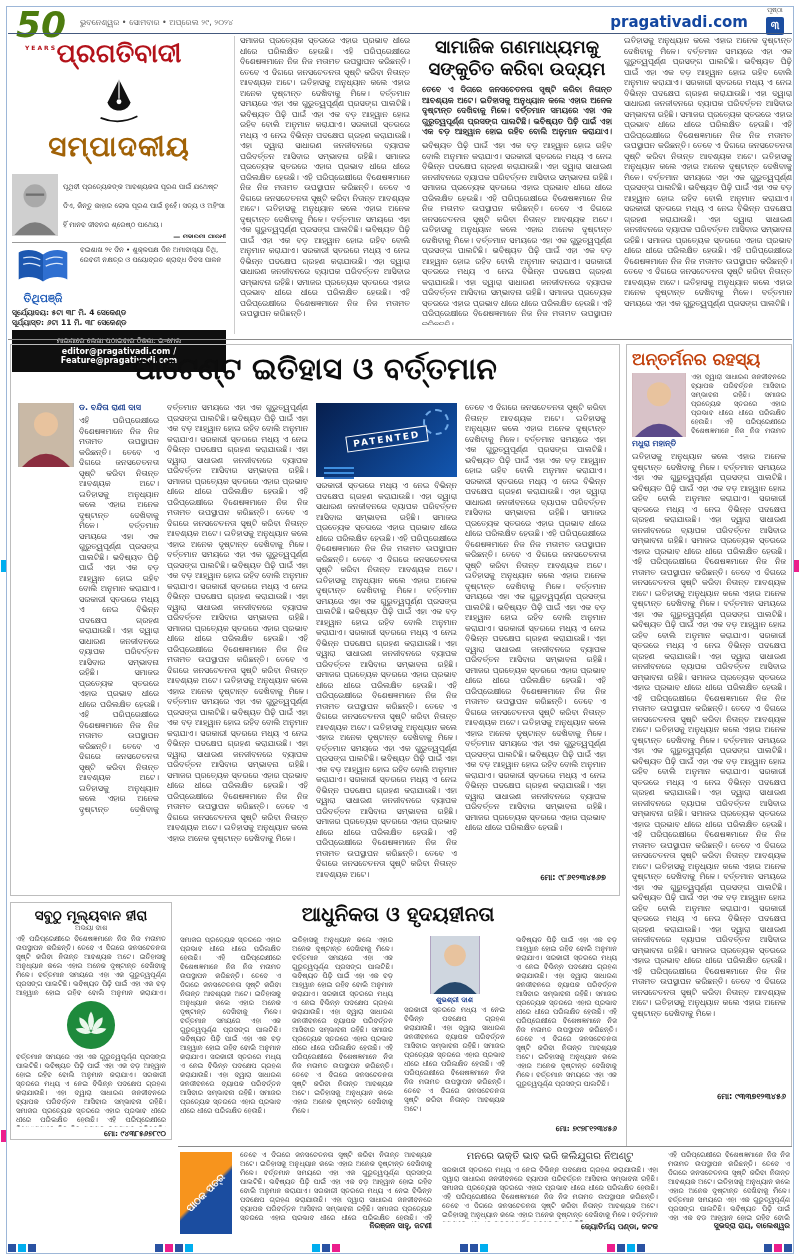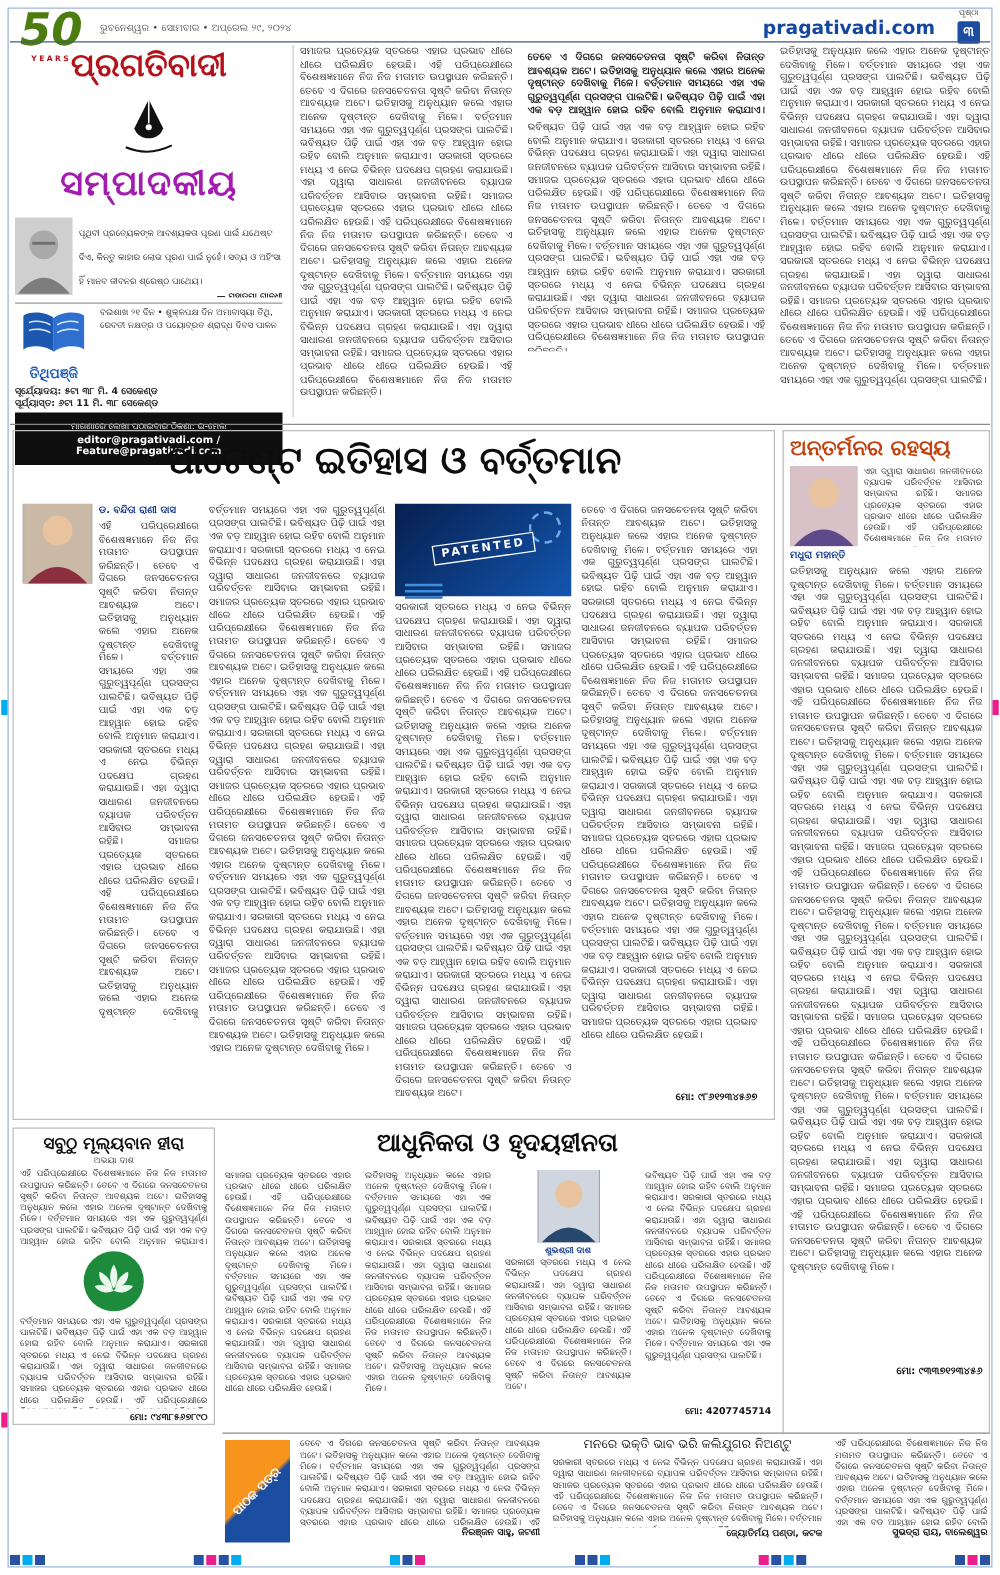--- a/index.html
+++ b/index.html
@@ -15,21 +15,21 @@
   .site{right:52px;top:13px;font-size:15px;font-weight:bold;color:#1447a0;}
   .pagebox{right:12px;top:6px;width:26px;text-align:center;}
   .pagebox .lbl{font-size:6.5px;color:#333;display:block;}
   .pagebox .num{display:inline-block;width:18px;height:18px;line-height:18px;background:#1b4da0;color:#fff;
                 font-weight:bold;font-size:11px;border-radius:2px;}
   .hdr-rule{left:8px;top:33px;width:784px;border-top:1px solid #44597e;}
   
   .masthead{left:10px;top:36px;width:218px;height:300px;}
   .brand{width:100%;text-align:center;font-size:26px;font-weight:bold;color:#b3121a;top:2px;left:0;}
   .pen{left:86px;top:38px;width:46px;height:54px;}
-  .section-title{width:100%;text-align:center;font-size:28px;font-weight:bold;color:#a21caf;top:94px;left:0;letter-spacing:1px;}
+  .section-title{width:100%;text-align:center;font-size:28px;font-weight:bold;color:#a16207;top:94px;left:0;letter-spacing:1px;}
   .gandhi-row{left:2px;top:138px;width:214px;height:64px;display:flex;gap:5px;}
   .gandhi{width:46px;height:62px;flex:0 0 46px;background:#cfcfcf;overflow:hidden;}
   .quote-wrap{flex:1;overflow:hidden;}
   .quote{font-size:7px;line-height:9px;text-align:justify;color:#222;}
   .quote-sign{font-size:7px;font-weight:bold;text-align:right;color:#222;margin-top:2px;}
   .mast-div{left:2px;top:206px;width:214px;border-top:1px solid #999;}
   .almanac{left:2px;top:210px;width:214px;height:60px;display:flex;gap:6px;}
   .alm-left{width:62px;text-align:center;}
   .alm-label{font-size:11px;font-weight:bold;color:#1a57b5;}
   .alm-lines{flex:1;font-size:7px;line-height:9.5px;color:#222;overflow:hidden;}
@@ -173,20 +173,21 @@
     <div class="abs contact">
       <span class="l1">ମାଗଣାରେ ଲେଖା ପଠାଇବାର ଠିକଣା: ଇ-ମେଲ</span>
       <span class="l2">editor@pragativadi.com / Feature@pragativadi.com</span>
     </div>
   </div>
   <div class="abs vdiv-mast"></div>
 
   <div class="abs edit">
     <div class="abs edit-col1 body-txt">ସମାଜର ପ୍ରତ୍ୟେକ ସ୍ତରରେ ଏହାର ପ୍ରଭାବ ଧୀରେ ଧୀରେ ପରିଲକ୍ଷିତ ହେଉଛି। ଏହି ପରିପ୍ରେକ୍ଷୀରେ ବିଶେଷଜ୍ଞମାନେ ନିଜ ନିଜ ମତାମତ ଉପସ୍ଥାପନ କରିଛନ୍ତି। ତେବେ ଏ ଦିଗରେ ଜନସଚେତନତା ସୃଷ୍ଟି କରିବା ନିତାନ୍ତ ଆବଶ୍ୟକ ଅଟେ। ଇତିହାସକୁ ଅନୁଧ୍ୟାନ କଲେ ଏହାର ଅନେକ ଦୃଷ୍ଟାନ୍ତ ଦେଖିବାକୁ ମିଳେ। ବର୍ତ୍ତମାନ ସମୟରେ ଏହା ଏକ ଗୁରୁତ୍ୱପୂର୍ଣ୍ଣ ପ୍ରସଙ୍ଗ ପାଲଟିଛି। ଭବିଷ୍ୟତ ପିଢ଼ି ପାଇଁ ଏହା ଏକ ବଡ଼ ଆହ୍ୱାନ ହୋଇ ରହିବ ବୋଲି ଅନୁମାନ କରାଯାଏ। ସରକାରୀ ସ୍ତରରେ ମଧ୍ୟ ଏ ନେଇ ବିଭିନ୍ନ ପଦକ୍ଷେପ ଗ୍ରହଣ କରାଯାଉଛି। ଏହା ଦ୍ୱାରା ସାଧାରଣ ଜନଜୀବନରେ ବ୍ୟାପକ ପରିବର୍ତ୍ତନ ଆସିବାର ସମ୍ଭାବନା ରହିଛି। ସମାଜର ପ୍ରତ୍ୟେକ ସ୍ତରରେ ଏହାର ପ୍ରଭାବ ଧୀରେ ଧୀରେ ପରିଲକ୍ଷିତ ହେଉଛି। ଏହି ପରିପ୍ରେକ୍ଷୀରେ ବିଶେଷଜ୍ଞମାନେ ନିଜ ନିଜ ମତାମତ ଉପସ୍ଥାପନ କରିଛନ୍ତି। ତେବେ ଏ ଦିଗରେ ଜନସଚେତନତା ସୃଷ୍ଟି କରିବା ନିତାନ୍ତ ଆବଶ୍ୟକ ଅଟେ। ଇତିହାସକୁ ଅନୁଧ୍ୟାନ କଲେ ଏହାର ଅନେକ ଦୃଷ୍ଟାନ୍ତ ଦେଖିବାକୁ ମିଳେ। ବର୍ତ୍ତମାନ ସମୟରେ ଏହା ଏକ ଗୁରୁତ୍ୱପୂର୍ଣ୍ଣ ପ୍ରସଙ୍ଗ ପାଲଟିଛି। ଭବିଷ୍ୟତ ପିଢ଼ି ପାଇଁ ଏହା ଏକ ବଡ଼ ଆହ୍ୱାନ ହୋଇ ରହିବ ବୋଲି ଅନୁମାନ କରାଯାଏ। ସରକାରୀ ସ୍ତରରେ ମଧ୍ୟ ଏ ନେଇ ବିଭିନ୍ନ ପଦକ୍ଷେପ ଗ୍ରହଣ କରାଯାଉଛି। ଏହା ଦ୍ୱାରା ସାଧାରଣ ଜନଜୀବନରେ ବ୍ୟାପକ ପରିବର୍ତ୍ତନ ଆସିବାର ସମ୍ଭାବନା ରହିଛି। ସମାଜର ପ୍ରତ୍ୟେକ ସ୍ତରରେ ଏହାର ପ୍ରଭାବ ଧୀରେ ଧୀରେ ପରିଲକ୍ଷିତ ହେଉଛି। ଏହି ପରିପ୍ରେକ୍ଷୀରେ ବିଶେଷଜ୍ଞମାନେ ନିଜ ନିଜ ମତାମତ ଉପସ୍ଥାପନ କରିଛନ୍ତି।</div>
     <div class="abs edit-mid">
+      <div class="edit-hl">ସାମାଜିକ ଗଣମାଧ୍ୟମକୁ ସଙ୍କୁଚିତ କରିବା ଉଦ୍ୟମ</div>
       <div class="edit-intro">ତେବେ ଏ ଦିଗରେ ଜନସଚେତନତା ସୃଷ୍ଟି କରିବା ନିତାନ୍ତ ଆବଶ୍ୟକ ଅଟେ। ଇତିହାସକୁ ଅନୁଧ୍ୟାନ କଲେ ଏହାର ଅନେକ ଦୃଷ୍ଟାନ୍ତ ଦେଖିବାକୁ ମିଳେ। ବର୍ତ୍ତମାନ ସମୟରେ ଏହା ଏକ ଗୁରୁତ୍ୱପୂର୍ଣ୍ଣ ପ୍ରସଙ୍ଗ ପାଲଟିଛି। ଭବିଷ୍ୟତ ପିଢ଼ି ପାଇଁ ଏହା ଏକ ବଡ଼ ଆହ୍ୱାନ ହୋଇ ରହିବ ବୋଲି ଅନୁମାନ କରାଯାଏ। ସରକାରୀ ସ୍ତରରେ ମଧ୍ୟ ଏ ନେଇ ବିଭିନ୍ନ ପଦକ୍ଷେପ ଗ୍ରହଣ କରାଯାଉଛି।</div>
       <div class="edit-mid-body body-txt">ଭବିଷ୍ୟତ ପିଢ଼ି ପାଇଁ ଏହା ଏକ ବଡ଼ ଆହ୍ୱାନ ହୋଇ ରହିବ ବୋଲି ଅନୁମାନ କରାଯାଏ। ସରକାରୀ ସ୍ତରରେ ମଧ୍ୟ ଏ ନେଇ ବିଭିନ୍ନ ପଦକ୍ଷେପ ଗ୍ରହଣ କରାଯାଉଛି। ଏହା ଦ୍ୱାରା ସାଧାରଣ ଜନଜୀବନରେ ବ୍ୟାପକ ପରିବର୍ତ୍ତନ ଆସିବାର ସମ୍ଭାବନା ରହିଛି। ସମାଜର ପ୍ରତ୍ୟେକ ସ୍ତରରେ ଏହାର ପ୍ରଭାବ ଧୀରେ ଧୀରେ ପରିଲକ୍ଷିତ ହେଉଛି। ଏହି ପରିପ୍ରେକ୍ଷୀରେ ବିଶେଷଜ୍ଞମାନେ ନିଜ ନିଜ ମତାମତ ଉପସ୍ଥାପନ କରିଛନ୍ତି। ତେବେ ଏ ଦିଗରେ ଜନସଚେତନତା ସୃଷ୍ଟି କରିବା ନିତାନ୍ତ ଆବଶ୍ୟକ ଅଟେ। ଇତିହାସକୁ ଅନୁଧ୍ୟାନ କଲେ ଏହାର ଅନେକ ଦୃଷ୍ଟାନ୍ତ ଦେଖିବାକୁ ମିଳେ। ବର୍ତ୍ତମାନ ସମୟରେ ଏହା ଏକ ଗୁରୁତ୍ୱପୂର୍ଣ୍ଣ ପ୍ରସଙ୍ଗ ପାଲଟିଛି। ଭବିଷ୍ୟତ ପିଢ଼ି ପାଇଁ ଏହା ଏକ ବଡ଼ ଆହ୍ୱାନ ହୋଇ ରହିବ ବୋଲି ଅନୁମାନ କରାଯାଏ। ସରକାରୀ ସ୍ତରରେ ମଧ୍ୟ ଏ ନେଇ ବିଭିନ୍ନ ପଦକ୍ଷେପ ଗ୍ରହଣ କରାଯାଉଛି। ଏହା ଦ୍ୱାରା ସାଧାରଣ ଜନଜୀବନରେ ବ୍ୟାପକ ପରିବର୍ତ୍ତନ ଆସିବାର ସମ୍ଭାବନା ରହିଛି। ସମାଜର ପ୍ରତ୍ୟେକ ସ୍ତରରେ ଏହାର ପ୍ରଭାବ ଧୀରେ ଧୀରେ ପରିଲକ୍ଷିତ ହେଉଛି। ଏହି ପରିପ୍ରେକ୍ଷୀରେ ବିଶେଷଜ୍ଞମାନେ ନିଜ ନିଜ ମତାମତ ଉପସ୍ଥାପନ କରିଛନ୍ତି।</div>
     </div>
     <div class="abs edit-col3 body-txt">ଇତିହାସକୁ ଅନୁଧ୍ୟାନ କଲେ ଏହାର ଅନେକ ଦୃଷ୍ଟାନ୍ତ ଦେଖିବାକୁ ମିଳେ। ବର୍ତ୍ତମାନ ସମୟରେ ଏହା ଏକ ଗୁରୁତ୍ୱପୂର୍ଣ୍ଣ ପ୍ରସଙ୍ଗ ପାଲଟିଛି। ଭବିଷ୍ୟତ ପିଢ଼ି ପାଇଁ ଏହା ଏକ ବଡ଼ ଆହ୍ୱାନ ହୋଇ ରହିବ ବୋଲି ଅନୁମାନ କରାଯାଏ। ସରକାରୀ ସ୍ତରରେ ମଧ୍ୟ ଏ ନେଇ ବିଭିନ୍ନ ପଦକ୍ଷେପ ଗ୍ରହଣ କରାଯାଉଛି। ଏହା ଦ୍ୱାରା ସାଧାରଣ ଜନଜୀବନରେ ବ୍ୟାପକ ପରିବର୍ତ୍ତନ ଆସିବାର ସମ୍ଭାବନା ରହିଛି। ସମାଜର ପ୍ରତ୍ୟେକ ସ୍ତରରେ ଏହାର ପ୍ରଭାବ ଧୀରେ ଧୀରେ ପରିଲକ୍ଷିତ ହେଉଛି। ଏହି ପରିପ୍ରେକ୍ଷୀରେ ବିଶେଷଜ୍ଞମାନେ ନିଜ ନିଜ ମତାମତ ଉପସ୍ଥାପନ କରିଛନ୍ତି। ତେବେ ଏ ଦିଗରେ ଜନସଚେତନତା ସୃଷ୍ଟି କରିବା ନିତାନ୍ତ ଆବଶ୍ୟକ ଅଟେ। ଇତିହାସକୁ ଅନୁଧ୍ୟାନ କଲେ ଏହାର ଅନେକ ଦୃଷ୍ଟାନ୍ତ ଦେଖିବାକୁ ମିଳେ। ବର୍ତ୍ତମାନ ସମୟରେ ଏହା ଏକ ଗୁରୁତ୍ୱପୂର୍ଣ୍ଣ ପ୍ରସଙ୍ଗ ପାଲଟିଛି। ଭବିଷ୍ୟତ ପିଢ଼ି ପାଇଁ ଏହା ଏକ ବଡ଼ ଆହ୍ୱାନ ହୋଇ ରହିବ ବୋଲି ଅନୁମାନ କରାଯାଏ। ସରକାରୀ ସ୍ତରରେ ମଧ୍ୟ ଏ ନେଇ ବିଭିନ୍ନ ପଦକ୍ଷେପ ଗ୍ରହଣ କରାଯାଉଛି। ଏହା ଦ୍ୱାରା ସାଧାରଣ ଜନଜୀବନରେ ବ୍ୟାପକ ପରିବର୍ତ୍ତନ ଆସିବାର ସମ୍ଭାବନା ରହିଛି। ସମାଜର ପ୍ରତ୍ୟେକ ସ୍ତରରେ ଏହାର ପ୍ରଭାବ ଧୀରେ ଧୀରେ ପରିଲକ୍ଷିତ ହେଉଛି। ଏହି ପରିପ୍ରେକ୍ଷୀରେ ବିଶେଷଜ୍ଞମାନେ ନିଜ ନିଜ ମତାମତ ଉପସ୍ଥାପନ କରିଛନ୍ତି। ତେବେ ଏ ଦିଗରେ ଜନସଚେତନତା ସୃଷ୍ଟି କରିବା ନିତାନ୍ତ ଆବଶ୍ୟକ ଅଟେ। ଇତିହାସକୁ ଅନୁଧ୍ୟାନ କଲେ ଏହାର ଅନେକ ଦୃଷ୍ଟାନ୍ତ ଦେଖିବାକୁ ମିଳେ। ବର୍ତ୍ତମାନ ସମୟରେ ଏହା ଏକ ଗୁରୁତ୍ୱପୂର୍ଣ୍ଣ ପ୍ରସଙ୍ଗ ପାଲଟିଛି।</div>
   </div>
   <div class="abs page-rule"></div>
 
   <div class="abs patent">
     <div class="abs patent-hl">ପାଟେଣ୍ଟ ଇତିହାସ ଓ ବର୍ତ୍ତମାନ</div>
     <div class="abs pcol pcol1">
@@ -264,21 +265,21 @@
           <rect width="40" height="48" fill="#cfd6df"></rect>
           <circle cx="20" cy="16" r="9" fill="#e8c39e"></circle>
           <path d="M2 48 Q20 28 38 48 Z" fill="#27496d"></path>
         </svg>
       </span>
       <div class="m-name">ଶୁଭଶ୍ରୀ ଦାଶ</div>
       <div class="tiny-txt" style="height:120px;">ସରକାରୀ ସ୍ତରରେ ମଧ୍ୟ ଏ ନେଇ ବିଭିନ୍ନ ପଦକ୍ଷେପ ଗ୍ରହଣ କରାଯାଉଛି। ଏହା ଦ୍ୱାରା ସାଧାରଣ ଜନଜୀବନରେ ବ୍ୟାପକ ପରିବର୍ତ୍ତନ ଆସିବାର ସମ୍ଭାବନା ରହିଛି। ସମାଜର ପ୍ରତ୍ୟେକ ସ୍ତରରେ ଏହାର ପ୍ରଭାବ ଧୀରେ ଧୀରେ ପରିଲକ୍ଷିତ ହେଉଛି। ଏହି ପରିପ୍ରେକ୍ଷୀରେ ବିଶେଷଜ୍ଞମାନେ ନିଜ ନିଜ ମତାମତ ଉପସ୍ଥାପନ କରିଛନ୍ତି। ତେବେ ଏ ଦିଗରେ ଜନସଚେତନତା ସୃଷ୍ଟି କରିବା ନିତାନ୍ତ ଆବଶ୍ୟକ ଅଟେ।</div>
     </div>
     <div class="abs mcol mcol4">
       <div class="tiny-txt" style="height:186px;">ଭବିଷ୍ୟତ ପିଢ଼ି ପାଇଁ ଏହା ଏକ ବଡ଼ ଆହ୍ୱାନ ହୋଇ ରହିବ ବୋଲି ଅନୁମାନ କରାଯାଏ। ସରକାରୀ ସ୍ତରରେ ମଧ୍ୟ ଏ ନେଇ ବିଭିନ୍ନ ପଦକ୍ଷେପ ଗ୍ରହଣ କରାଯାଉଛି। ଏହା ଦ୍ୱାରା ସାଧାରଣ ଜନଜୀବନରେ ବ୍ୟାପକ ପରିବର୍ତ୍ତନ ଆସିବାର ସମ୍ଭାବନା ରହିଛି। ସମାଜର ପ୍ରତ୍ୟେକ ସ୍ତରରେ ଏହାର ପ୍ରଭାବ ଧୀରେ ଧୀରେ ପରିଲକ୍ଷିତ ହେଉଛି। ଏହି ପରିପ୍ରେକ୍ଷୀରେ ବିଶେଷଜ୍ଞମାନେ ନିଜ ନିଜ ମତାମତ ଉପସ୍ଥାପନ କରିଛନ୍ତି। ତେବେ ଏ ଦିଗରେ ଜନସଚେତନତା ସୃଷ୍ଟି କରିବା ନିତାନ୍ତ ଆବଶ୍ୟକ ଅଟେ। ଇତିହାସକୁ ଅନୁଧ୍ୟାନ କଲେ ଏହାର ଅନେକ ଦୃଷ୍ଟାନ୍ତ ଦେଖିବାକୁ ମିଳେ। ବର୍ତ୍ତମାନ ସମୟରେ ଏହା ଏକ ଗୁରୁତ୍ୱପୂର୍ଣ୍ଣ ପ୍ରସଙ୍ଗ ପାଲଟିଛି।</div>
-      <div class="signoff" style="font-size:7.5px;">ମୋ: 4207745714</div>
+      <div class="signoff" style="font-size:7.5px;">ମୋ: ୭୯୭୮୧୨୩୪୫୬</div>
     </div>
   </div>
 
   <div class="abs letters">
     <div class="abs badge">
       <span>ପାଠକ ପତ୍ର</span>
     </div>
     <div class="abs letterA">
       <div class="tiny-txt">ତେବେ ଏ ଦିଗରେ ଜନସଚେତନତା ସୃଷ୍ଟି କରିବା ନିତାନ୍ତ ଆବଶ୍ୟକ ଅଟେ। ଇତିହାସକୁ ଅନୁଧ୍ୟାନ କଲେ ଏହାର ଅନେକ ଦୃଷ୍ଟାନ୍ତ ଦେଖିବାକୁ ମିଳେ। ବର୍ତ୍ତମାନ ସମୟରେ ଏହା ଏକ ଗୁରୁତ୍ୱପୂର୍ଣ୍ଣ ପ୍ରସଙ୍ଗ ପାଲଟିଛି। ଭବିଷ୍ୟତ ପିଢ଼ି ପାଇଁ ଏହା ଏକ ବଡ଼ ଆହ୍ୱାନ ହୋଇ ରହିବ ବୋଲି ଅନୁମାନ କରାଯାଏ। ସରକାରୀ ସ୍ତରରେ ମଧ୍ୟ ଏ ନେଇ ବିଭିନ୍ନ ପଦକ୍ଷେପ ଗ୍ରହଣ କରାଯାଉଛି। ଏହା ଦ୍ୱାରା ସାଧାରଣ ଜନଜୀବନରେ ବ୍ୟାପକ ପରିବର୍ତ୍ତନ ଆସିବାର ସମ୍ଭାବନା ରହିଛି। ସମାଜର ପ୍ରତ୍ୟେକ ସ୍ତରରେ ଏହାର ପ୍ରଭାବ ଧୀରେ ଧୀରେ ପରିଲକ୍ଷିତ ହେଉଛି। ଏହି ପରିପ୍ରେକ୍ଷୀରେ ବିଶେଷଜ୍ଞମାନେ ନିଜ ନିଜ ମତାମତ ଉପସ୍ଥାପନ କରିଛନ୍ତି।</div>
       <div class="letter-sign">ନିରଞ୍ଜନ ସାହୁ, ଜଟଣୀ</div>

